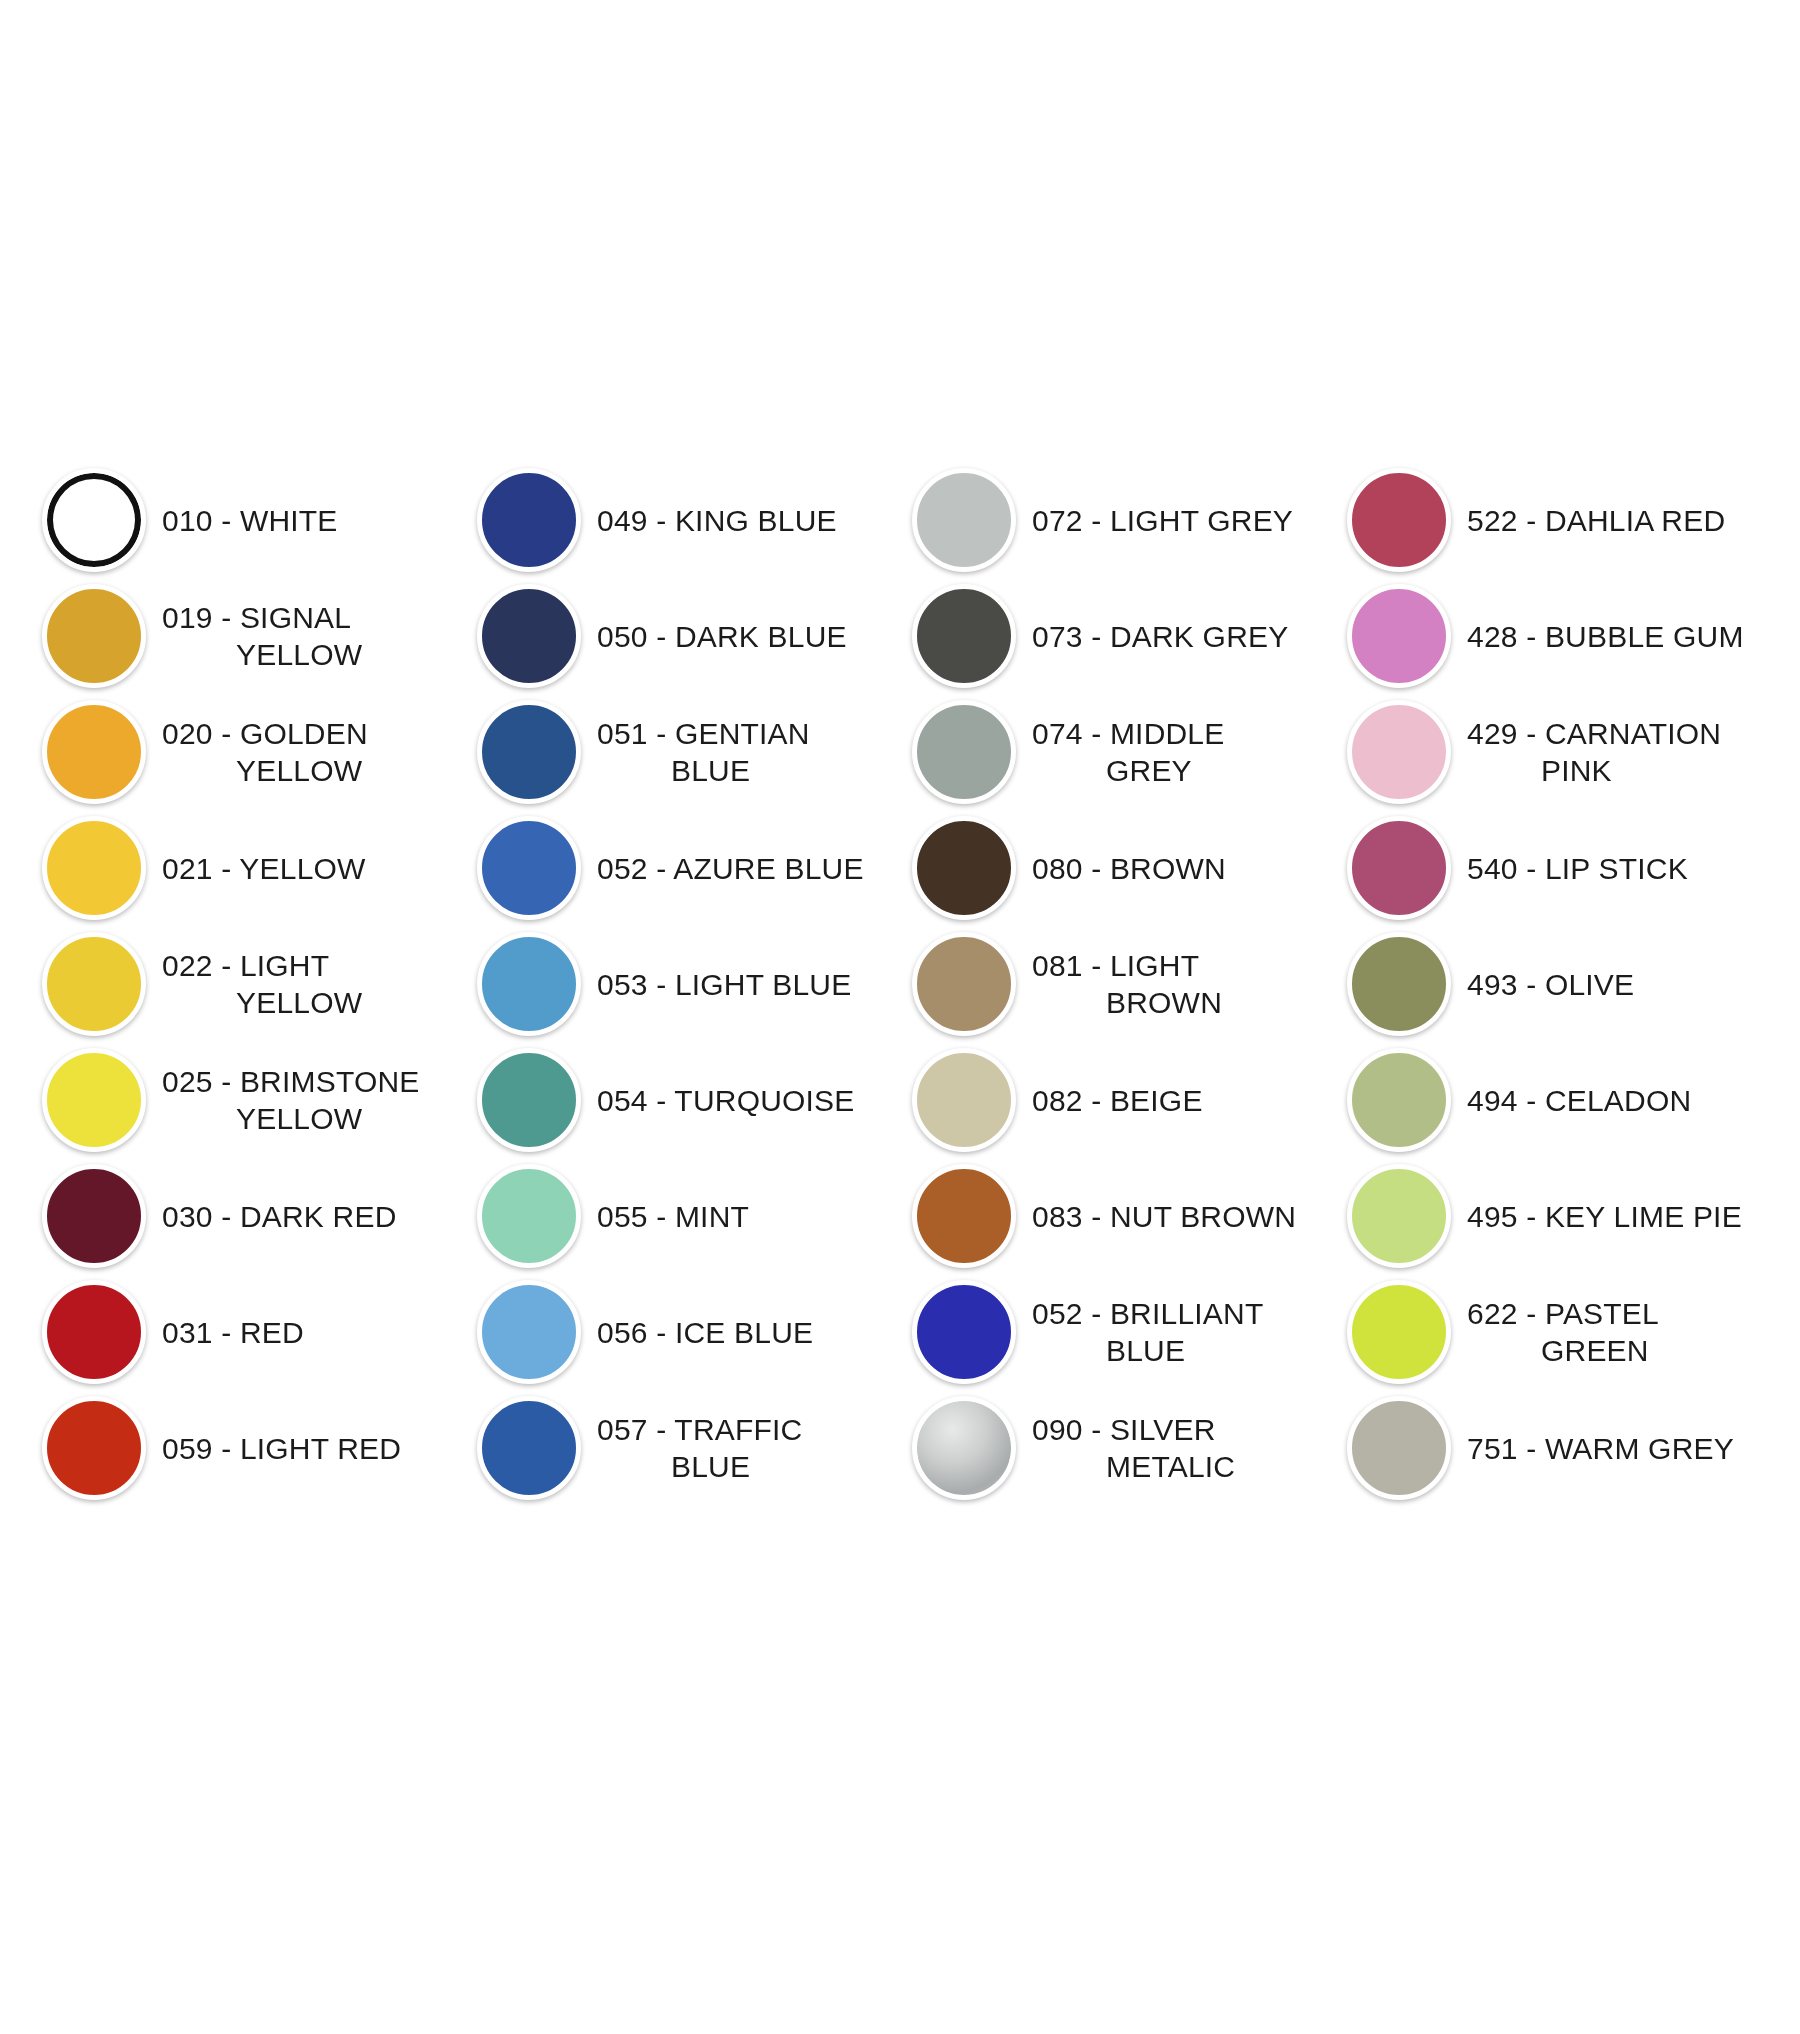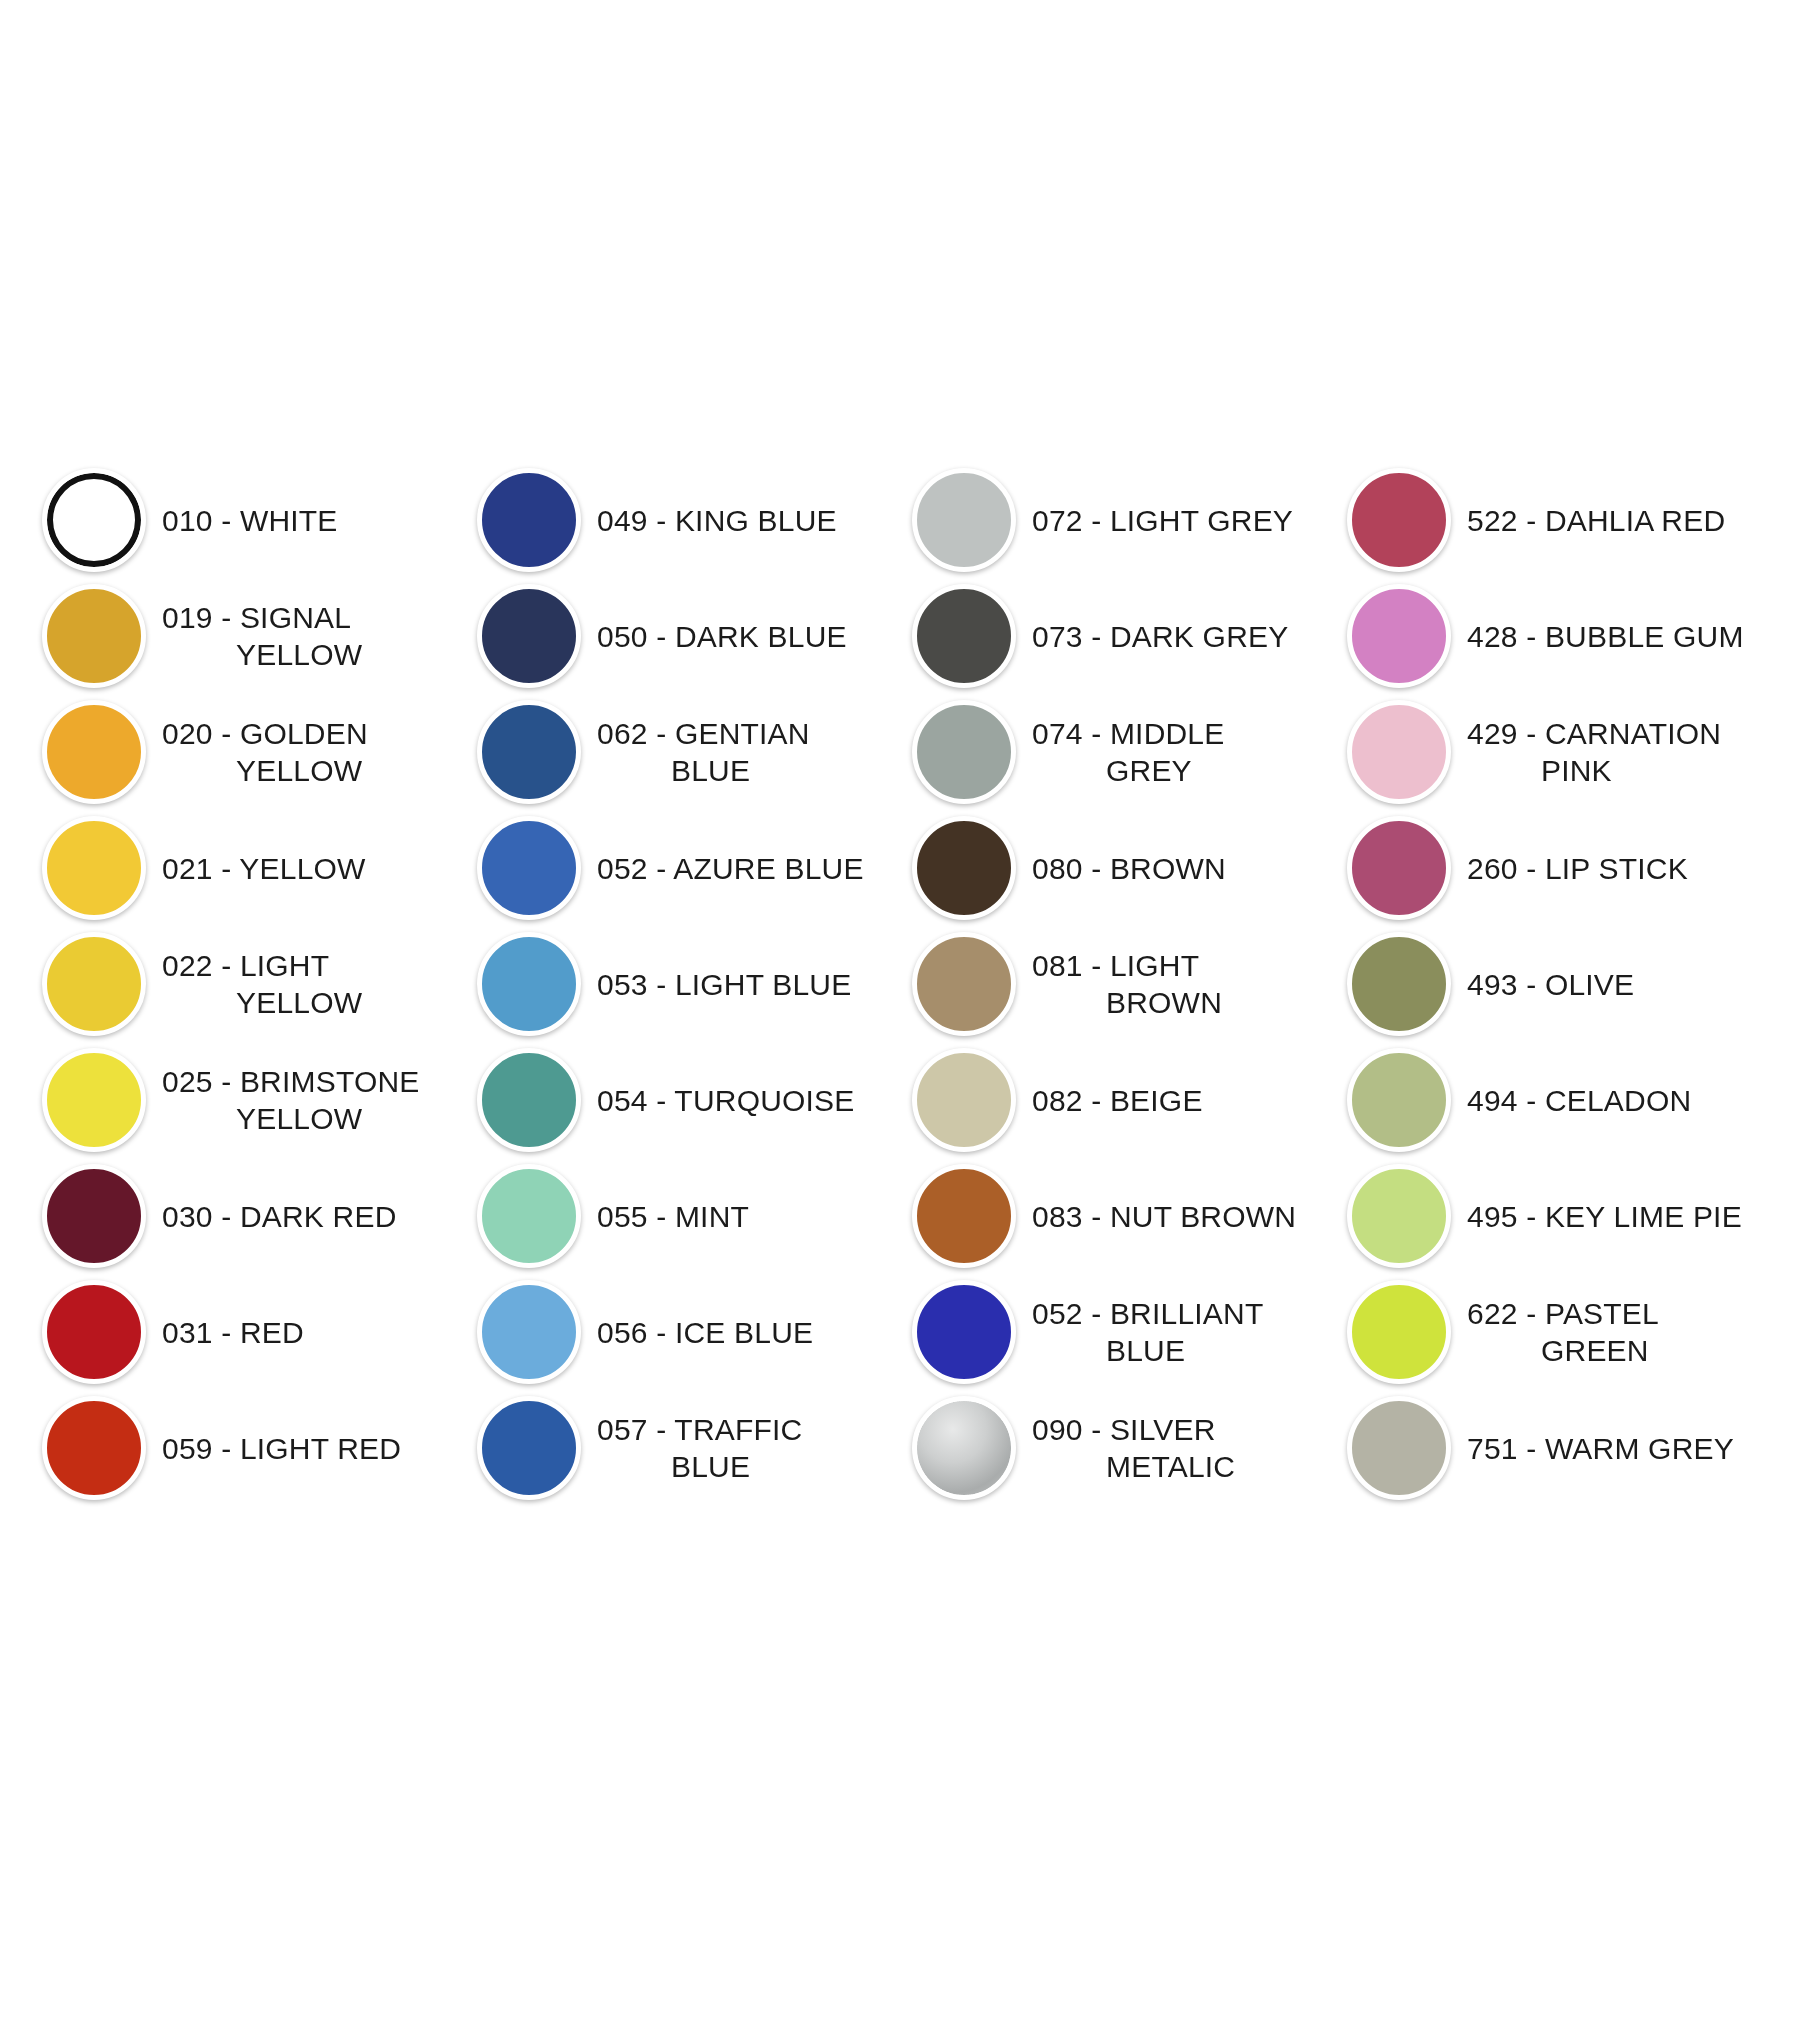--- a/index.html
+++ b/index.html
@@ -166,21 +166,21 @@
         <div class="swatch-row">
           <div class="swatch-dot-wrap">
             <div class="swatch-dot" title="DARK BLUE" style="background: rgb(41, 53, 91);"></div>
           </div>
           <div class="swatch-label"><span>050 - DARK BLUE</span></div>
         </div>
         <div class="swatch-row">
           <div class="swatch-dot-wrap">
             <div class="swatch-dot" title="GENTIAN BLUE" style="background: rgb(40, 82, 139);"></div>
           </div>
-          <div class="swatch-label"><span>062 - GENTIAN</span><span class="hang">BLUE</span></div>
+          <div class="swatch-label"><span>051 - GENTIAN</span><span class="hang">BLUE</span></div>
         </div>
         <div class="swatch-row">
           <div class="swatch-dot-wrap">
             <div class="swatch-dot" title="AZURE BLUE" style="background: rgb(54, 101, 180);"></div>
           </div>
           <div class="swatch-label"><span>052 - AZURE BLUE</span></div>
         </div>
         <div class="swatch-row">
           <div class="swatch-dot-wrap">
             <div class="swatch-dot" title="LIGHT BLUE" style="background: rgb(82, 156, 203);"></div>
@@ -284,21 +284,21 @@
         <div class="swatch-row">
           <div class="swatch-dot-wrap">
             <div class="swatch-dot" title="CARNATION PINK" style="background: rgb(237, 191, 206);"></div>
           </div>
           <div class="swatch-label"><span>429 - CARNATION</span><span class="hang">PINK</span></div>
         </div>
         <div class="swatch-row">
           <div class="swatch-dot-wrap">
             <div class="swatch-dot" title="LIP STICK" style="background: rgb(171, 76, 114);"></div>
           </div>
-          <div class="swatch-label"><span>260 - LIP STICK</span></div>
+          <div class="swatch-label"><span>540 - LIP STICK</span></div>
         </div>
         <div class="swatch-row">
           <div class="swatch-dot-wrap">
             <div class="swatch-dot" title="OLIVE" style="background: rgb(138, 142, 92);"></div>
           </div>
           <div class="swatch-label"><span>493 - OLIVE</span></div>
         </div>
         <div class="swatch-row">
           <div class="swatch-dot-wrap">
             <div class="swatch-dot" title="CELADON" style="background: rgb(178, 190, 135);"></div>

